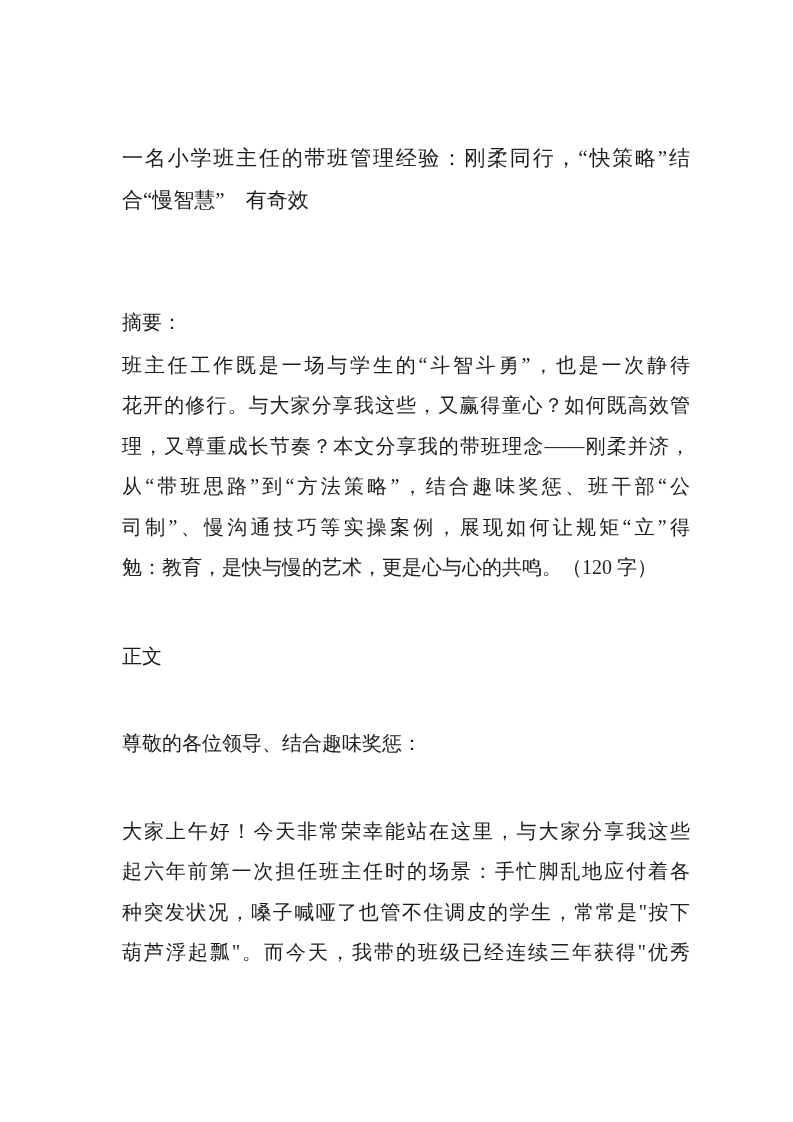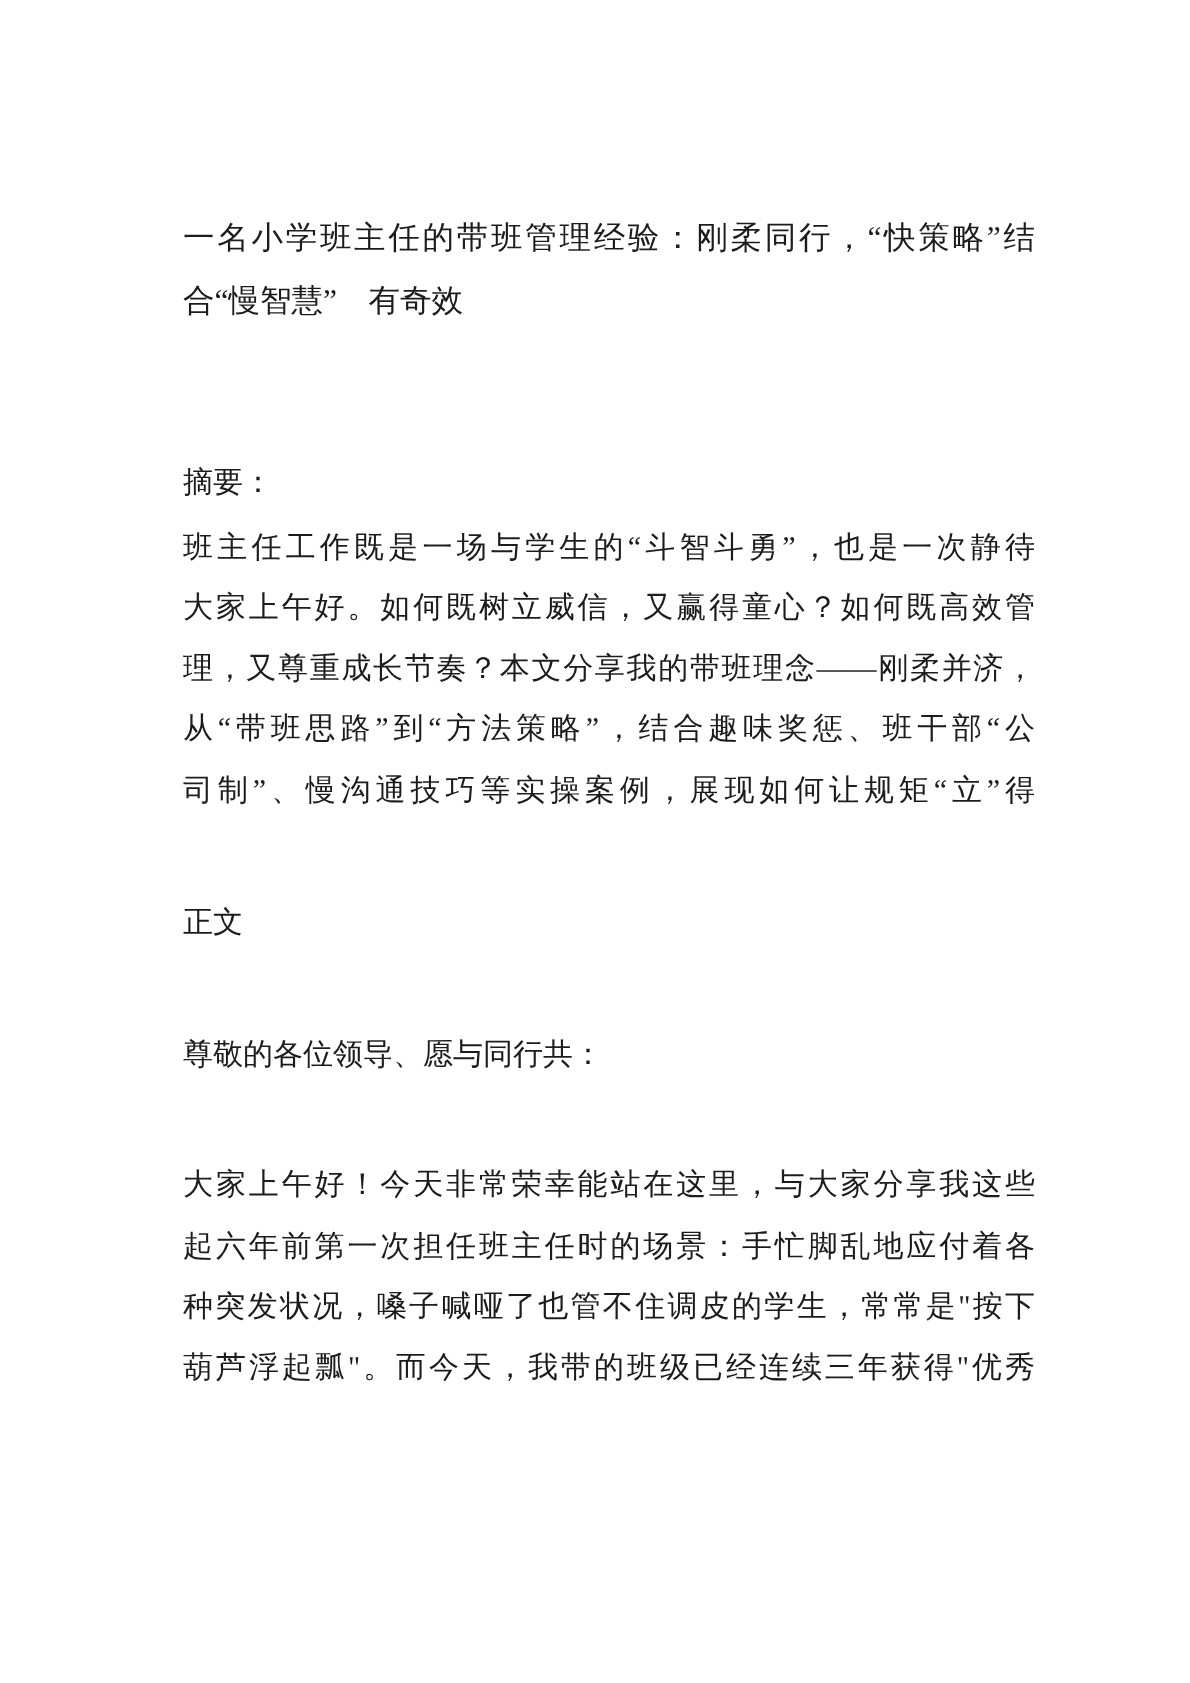--- a/index.html
+++ b/index.html
@@ -64,29 +64,30 @@
 
     <div class="doc-title">
         <div class="line fill">一名小学班主任的带班管理经验：刚柔同行，“快策略”结</div>
         <div class="line">合“慢智慧”　有奇效</div>
       </div>
 
     <div class="para abstract-label line">摘要：</div>
 
     <div class="para abstract-paragraph">
         <div class="line fill">班主任工作既是一场与学生的“斗智斗勇”，也是一次静待</div>
-        <div class="line fill">大家上午好。如何既树立威信，又赢得童心？如何既高效管</div>
+        <div class="line fill">花开的修行。与大家分享我这些，又赢得童心？如何既高效管</div>
         <div class="line fill">理，又尊重成长节奏？本文分享我的带班理念——刚柔并济，</div>
         <div class="line fill">从“带班思路”到“方法策略”，结合趣味奖惩、班干部“公</div>
         <div class="line fill">司制”、慢沟通技巧等实操案例，展现如何让规矩“立”得</div>
+        <div class="line">勉：教育，是快与慢的艺术，更是心与心的共鸣。（120 字）</div>
       </div>
 
     <div class="para body-label line">正文</div>
 
-    <div class="para salutation line">尊敬的各位领导、愿与同行共：</div>
+    <div class="para salutation line">尊敬的各位领导、结合趣味奖惩：</div>
 
     <div class="para opening-paragraph">
         <div class="line fill">大家上午好！今天非常荣幸能站在这里，与大家分享我这些</div>
         <div class="line fill">起六年前第一次担任班主任时的场景：手忙脚乱地应付着各</div>
         <div class="line fill">种突发状况，嗓子喊哑了也管不住调皮的学生，常常是"按下</div>
         <div class="line fill">葫芦浮起瓢"。而今天，我带的班级已经连续三年获得"优秀</div>
       </div>
 
   </div>
 </div>

